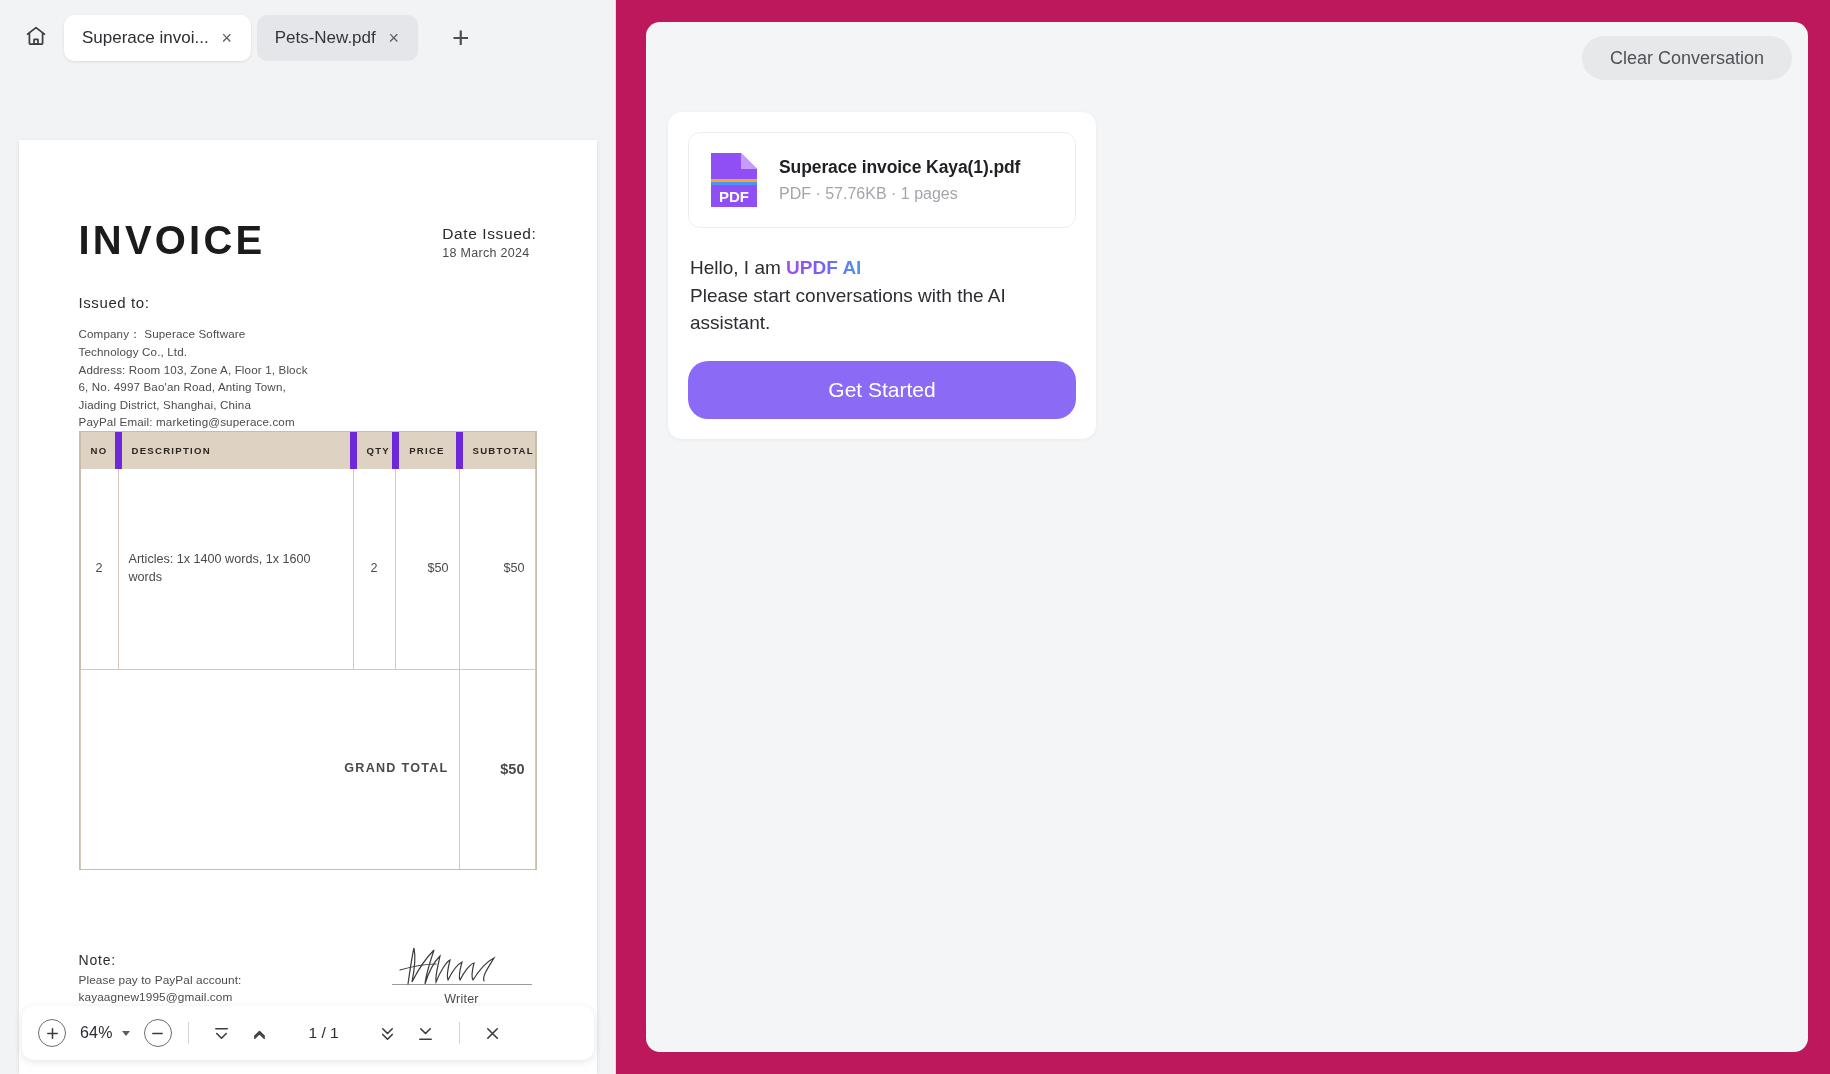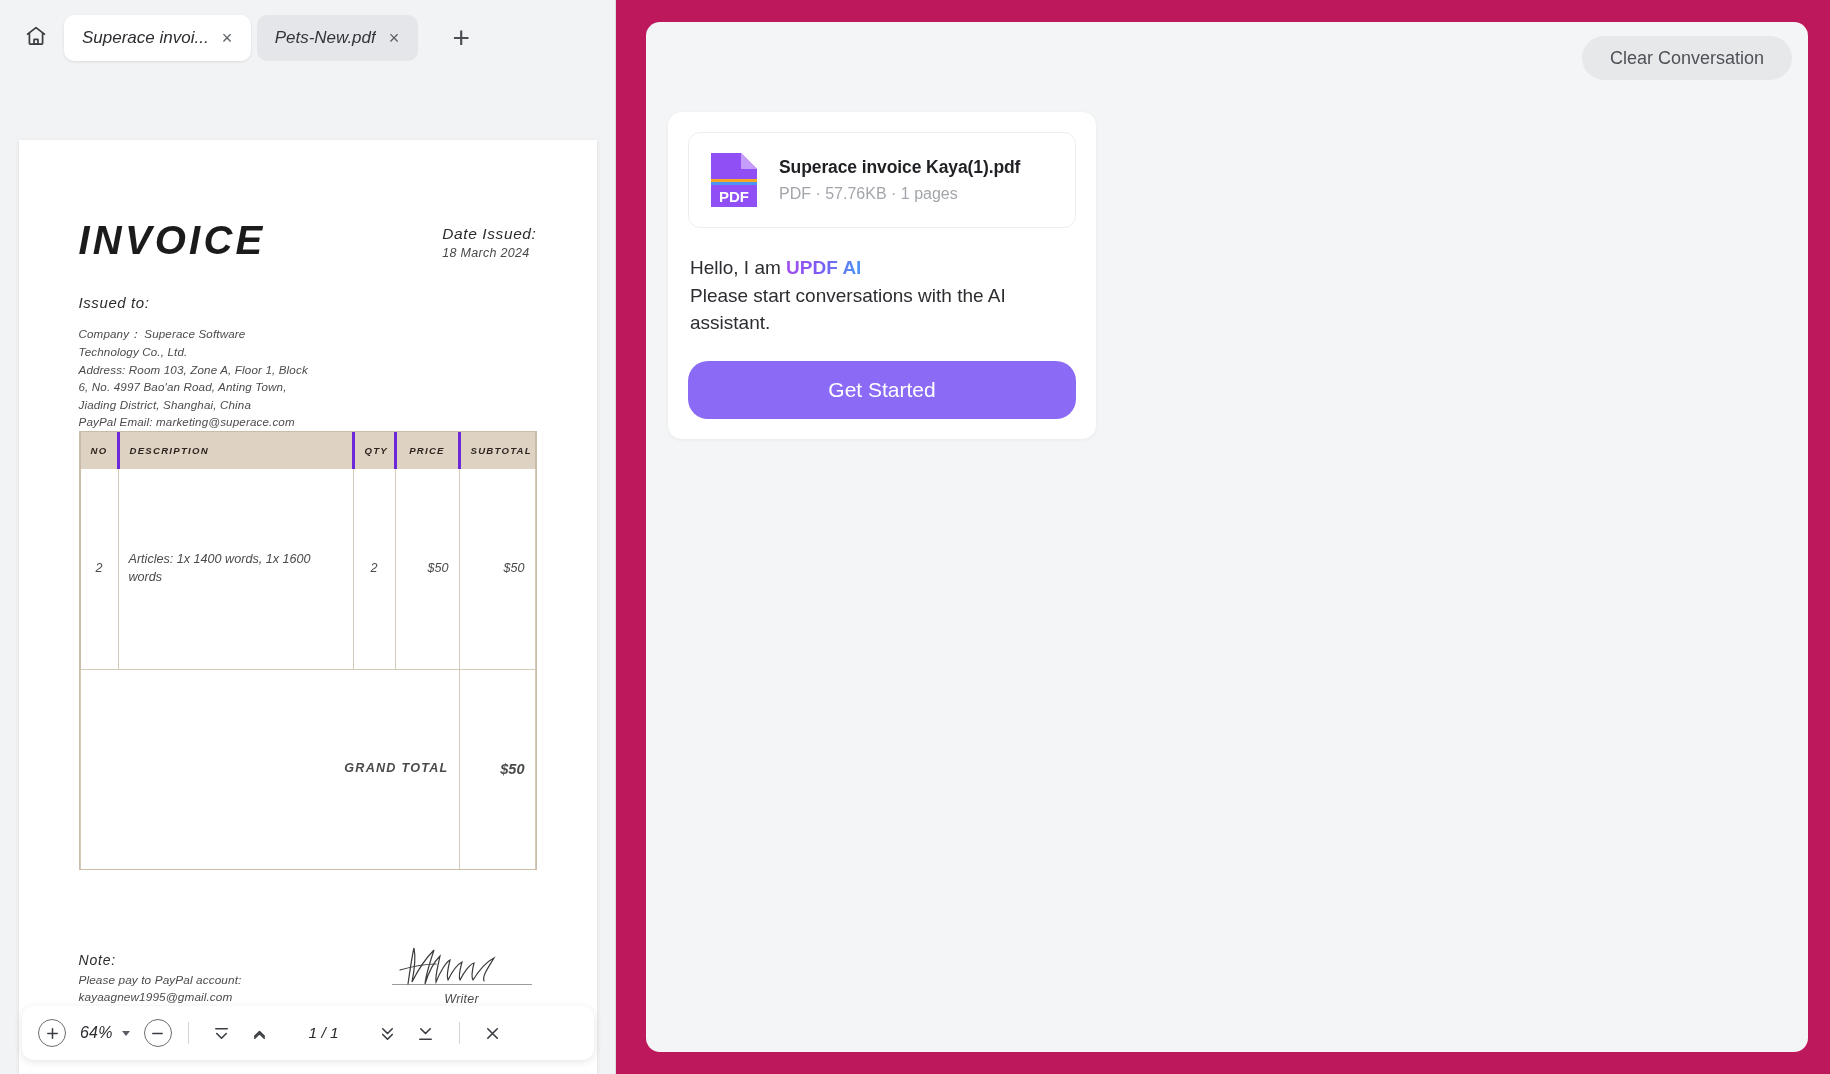--- a/index.html
+++ b/index.html
@@ -19,21 +19,20 @@
   
   .left-panel {
     position: relative;
     width: 616px;
     height: 1074px;
     background: #fef9c3;
     display: flex;
     flex-direction: column;
     border-right: 1px solid #dcdee1;
     flex: 0 0 616px;
-    font-style: italic;
   }
   .tabbar {
     height: 75px;
     background: #f2f3f5;
     display: flex;
     align-items: center;
     padding: 0 14px;
     gap: 6px;
     flex: 0 0 75px;
   }
@@ -152,21 +151,21 @@
     table-layout: fixed;
   }
   table.items th {
     background: #ded2c2;
     font-size: 9.6px;
     font-weight: 700;
     letter-spacing: 1.25px;
     color: #2d2620;
     padding: 13px 10px;
     text-align: left;
-    border-left: 3px solid #6d28d9;
+    border-left: 7px solid #6d28d9;
     border-right: 1px solid #cbbca9;
   }
   table.items th.c { text-align: center; }
   table.items th.r { text-align: center; }
   table.items td {
     font-size: 12.6px;
     color: #4a4a4a;
     padding: 10px;
     border-left: 1px solid #d5c9b8;
     border-right: 1px solid #d5c9b8;

